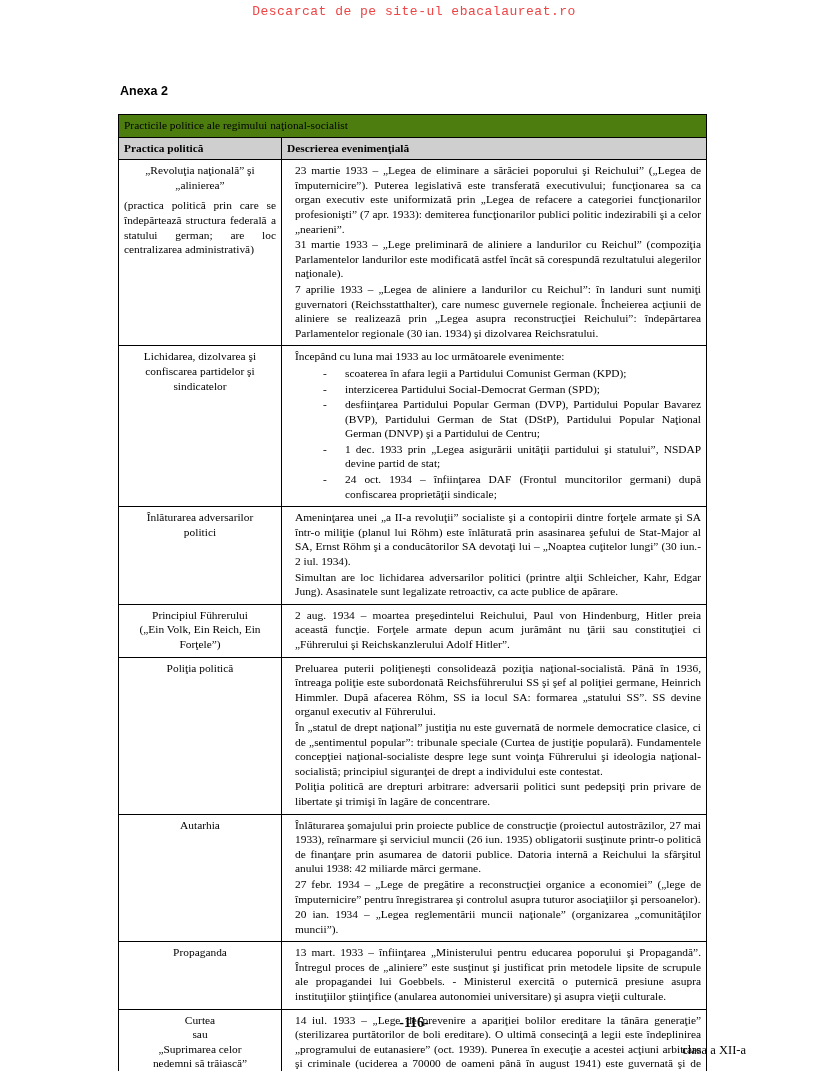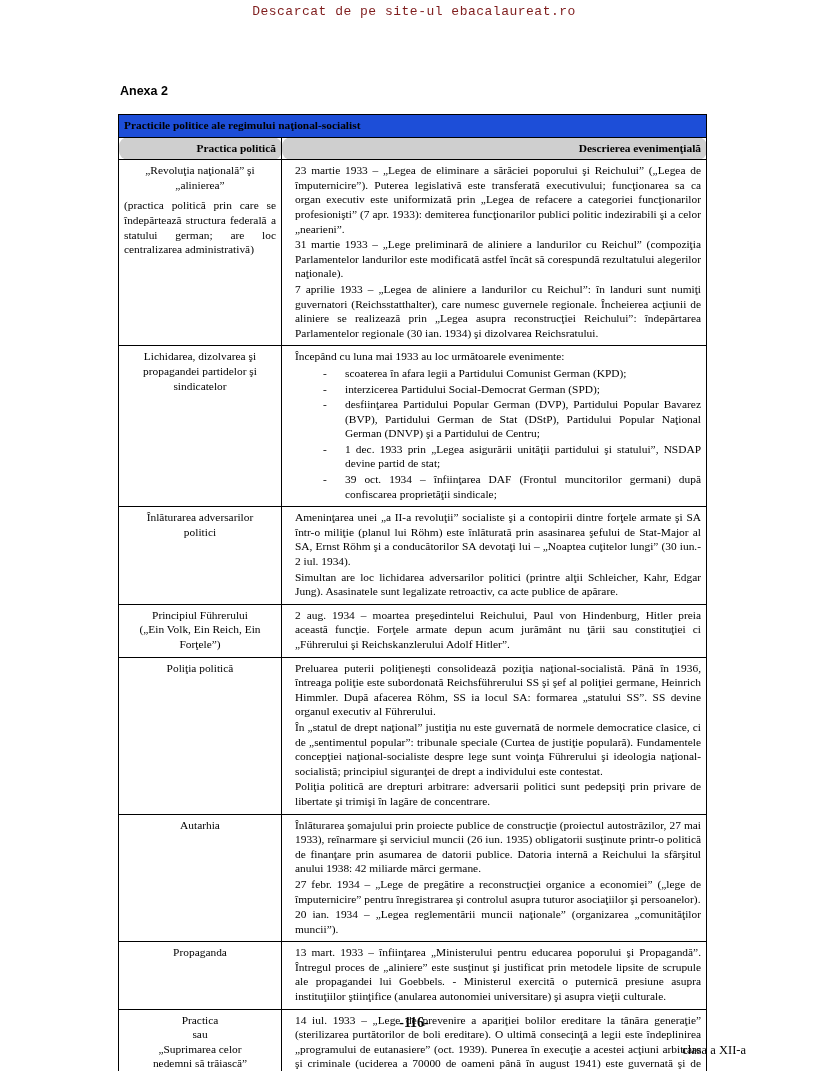--- a/index.html
+++ b/index.html
@@ -17,21 +17,21 @@
   }
   .watermark {
     position: absolute;
     top: 4px;
     left: 0;
     width: 828px;
     text-align: center;
     font-family: "Liberation Mono", monospace;
     font-size: 13px;
     letter-spacing: 0.5px;
-    color: #7f1d1d;
+    color: #ef4444;
   }
   .page {
     position: absolute;
     top: 0;
     left: 0;
     width: 828px;
     height: 1071px;
     box-sizing: border-box;
     padding: 84px 118px 0 118px;
   }
@@ -48,35 +48,34 @@
     border: 1.3px solid #000;
   }
   table.main td {
     border: 1px solid #000;
     vertical-align: top;
     padding: 3px 5px 4px 5px;
     font-size: 11.4px;
     line-height: 1.28;
   }
   .hdr-main td {
-    background: #1d4ed8;
-    font-family: "Liberation Serif", serif;
-    font-weight: bold;
+    background: #4d7c0f;
+    font-family: "Liberation Serif", serif;
+    font-weight: normal;
     font-size: 12px;
     padding: 3px 6px;
     vertical-align: middle;
   }
   .hdr-cols td {
     background: #cfcfcf;
     font-weight: bold;
     font-size: 12px;
-    text-align: right;
+    text-align: left;
     vertical-align: middle;
     padding: 2px 4px 3px 4px;
-    border-radius: 9px;
   }
   td.c-left {
     width: 163px;
     text-align: center;
     vertical-align: middle;
   }
   td.c-right {
     text-align: justify;
   }
   .just {
@@ -163,32 +162,32 @@
           <p class="just">23 martie 1933 – „Legea de eliminare a sărăciei poporului şi Reichului” („Legea de împuternicire”). Puterea legislativă este transferată executivului; funcţionarea sa ca organ executiv este uniformizată prin „Legea de refacere a categoriei funcţionarilor profesionişti” (7 apr. 1933): demiterea funcţionarilor publici politic indezirabili şi a celor „nearieni”.</p>
           <p class="just">31 martie 1933 – „Lege preliminară de aliniere a landurilor cu Reichul” (compoziţia Parlamentelor landurilor este modificată astfel încât să corespundă rezultatului alegerilor naţionale).</p>
           <p class="just">7 aprilie 1933 – „Legea de aliniere a landurilor cu Reichul”: în landuri sunt numiţi guvernatori (Reichsstatthalter), care numesc guvernele regionale. Încheierea acţiunii de aliniere se realizează prin „Legea asupra reconstrucţiei Reichului”: îndepărtarea Parlamentelor regionale (30 ian. 1934) şi dizolvarea Reichsratului.</p>
         </td>
       </tr>
 
       <tr>
         <td class="c-left">
           <div>
             <div>Lichidarea, dizolvarea şi</div>
-            <div>propagandei partidelor şi</div>
+            <div>confiscarea partidelor şi</div>
             <div>sindicatelor</div>
           </div>
         </td>
         <td class="c-right">
           <p>Începând cu luna mai 1933 au loc următoarele evenimente:</p>
           <ul class="dashes">
             <li><span class="dash">-</span><span>scoaterea în afara legii a Partidului  Comunist German (KPD);</span></li>
             <li><span class="dash">-</span><span>interzicerea Partidului Social-Democrat German (SPD);</span></li>
             <li><span class="dash">-</span><span>desfiinţarea Partidului Popular German (DVP), Partidului Popular Bavarez (BVP), Partidului German de Stat (DStP), Partidului Popular Naţional German (DNVP) şi a Partidului de Centru;</span></li>
             <li><span class="dash">-</span><span>1 dec. 1933 prin „Legea asigurării unităţii partidului şi statului”, NSDAP devine partid de stat;</span></li>
-            <li><span class="dash">-</span><span>39 oct. 1934 – înfiinţarea DAF (Frontul muncitorilor germani) după confiscarea proprietăţii sindicale;</span></li>
+            <li><span class="dash">-</span><span>24 oct. 1934 – înfiinţarea DAF (Frontul muncitorilor germani) după confiscarea proprietăţii sindicale;</span></li>
           </ul>
         </td>
       </tr>
 
       <tr>
         <td class="c-left">
           <div>
             <div>Înlăturarea adversarilor</div>
             <div>politici</div>
           </div>
@@ -239,21 +238,21 @@
           <div>Propaganda</div>
         </td>
         <td class="c-right">
           <p class="just">13 mart. 1933 – înfiinţarea „Ministerului pentru educarea poporului şi Propagandă”. Întregul proces de „aliniere” este susţinut şi justificat prin metodele lipsite de scrupule ale propagandei lui Goebbels. - Ministerul exercită o puternică presiune asupra instituţiilor ştiinţifice (anularea autonomiei universitare) şi asupra vieţii culturale.</p>
         </td>
       </tr>
 
       <tr>
         <td class="c-left">
           <div>
-            <div>Practica</div>
+            <div>Curtea</div>
             <div>sau</div>
             <div>„Suprimarea celor</div>
             <div>nedemni să trăiască”</div>
           </div>
         </td>
         <td class="c-right">
           <p class="just">14 iul. 1933 – „Lege de prevenire a apariţiei bolilor ereditare la tânăra generaţie” (sterilizarea purtătorilor de boli ereditare). O ultimă consecinţă a legii este îndeplinirea „programului de eutanasiere” (oct. 1939). Punerea în execuţie a acestei acţiuni arbitrare şi criminale (uciderea a 70000 de oameni până în august 1941) este guvernată şi de „capacitatea de muncă” şi de „rasa” pacientului.</p>
         </td>
       </tr>
 

